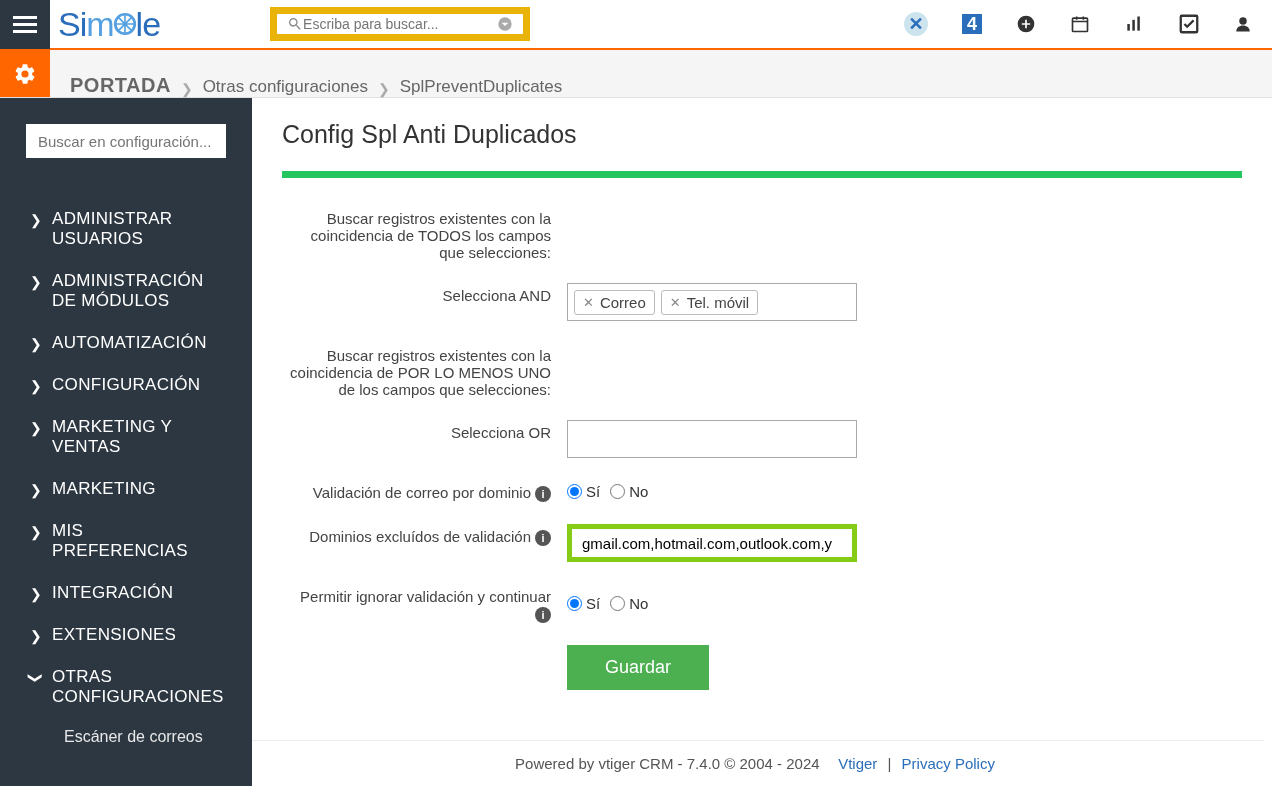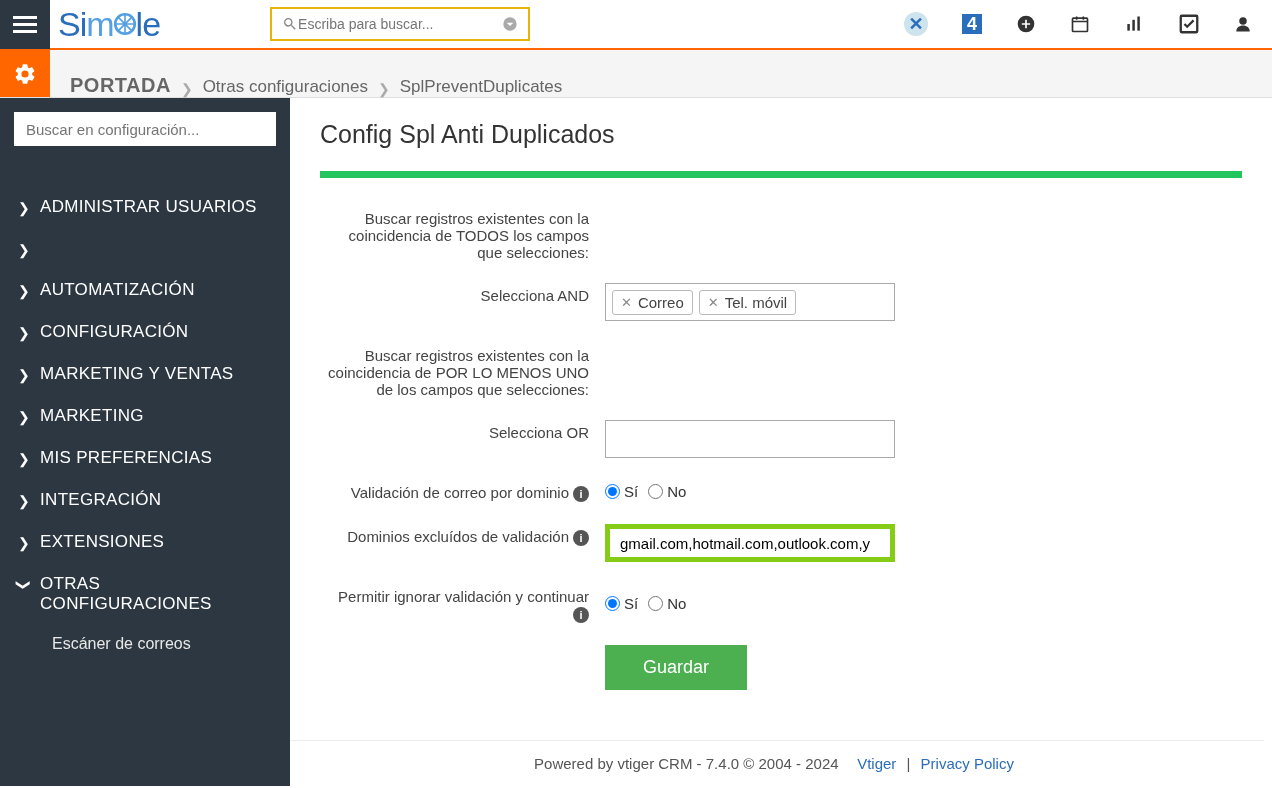--- a/index.html
+++ b/index.html
@@ -4,37 +4,37 @@
 <style>
 * { margin:0; padding:0; box-sizing:border-box; font-family:"Helvetica Neue",Helvetica,Arial,sans-serif; }
 body { background:#fff; color:#333; font-size:14px; }
 
 
 .topbar { height:50px; border-bottom:2px solid #ff6600; display:flex; align-items:center; padding:0 20px 0 0; }
 .hamburger { width:50px; height:50px; background:#2c3741; display:flex; flex-direction:column; justify-content:center; align-items:center; gap:4px; cursor:pointer; }
 .hamburger span { width:24px; height:3px; background:#fff; }
 .logo { margin-left:8px; font-size:34px; font-weight:500; color:#2a6ebb; letter-spacing:-1px; display:flex; align-items:center; }
 .logo .m { color:#55a0e0; }
-.searchwrap { margin-left:110px; width:260px; height:34px; border:2px solid #eab308; display:flex; align-items:center; padding:0 10px; color:#888; }
+.searchwrap { margin-left:110px; width:260px; height:34px; border:7px solid #eab308; display:flex; align-items:center; padding:0 10px; color:#888; }
 .searchwrap input { flex:1; border:none; outline:none; font-size:14px; color:#555; background:transparent; }
 .topicons { margin-left:auto; display:flex; gap:34px; align-items:center; color:#333; }
 .topicons .ico { cursor:pointer; font-size:18px; display:flex; align-items:center; justify-content:center; }
 .circleico { width:24px; height:24px; border-radius:50%; background:#cde4ee; color:#2a6ebb; font-weight:bold; font-size:14px; }
 .cal4 { width:20px; height:20px; background:#2a6ebb; color:#fff; font-size:12px; font-weight:bold; display:flex; align-items:center; justify-content:center; }
 
 
 .subbar { height:48px; display:flex; align-items:stretch; background:#f5f5f5; border-bottom:1px solid #e0e0e0; }
 .gearbox { width:50px; background:#ff6600; display:flex; align-items:center; justify-content:center; color:#fff; font-size:22px; }
 .crumb { display:flex; align-items:flex-end; gap:10px; padding-left:20px; color:#666; font-size:17px; }
 .crumb .portada { color:#666; font-weight:700; letter-spacing:0.5px; font-family:"Arial Narrow",Arial,sans-serif; font-stretch:condensed; font-size:20px; }
 .crumb .sep { color:#aaa; font-size:14px; }
 
 
 .main { display:flex; min-height:calc(100vh - 100px); }
-.sidebar { width:290px; background:#2c3741; color:#fff; padding:14px; }
+.sidebar { width:252px; background:#2c3741; color:#fff; padding:26px; }
 .sidesearch { width:100%; height:34px; border:none; padding:0 12px; font-size:15px; color:#555; margin-bottom:40px; }
 .navitem { display:flex; align-items:flex-start; gap:10px; padding:11px 4px; cursor:pointer; font-size:17px; font-weight:500; letter-spacing:0.3px; }
 .navitem .chev { font-size:14px; flex-shrink:0; margin-top:3px; }
 .subitem { padding:10px 0 10px 38px; font-size:16px; cursor:pointer; color:#e8e8e8; }
 
 .content { flex:1; padding:22px 30px; position:relative; }
 .content h1 { font-size:25px; font-weight:500; color:#333; padding-bottom:22px; border-bottom:7px solid #22c55e; margin-bottom:28px; }
 .row { display:flex; margin-bottom:22px; }
 .lbl { width:285px; text-align:right; padding-right:16px; color:#444; font-size:15px; padding-top:4px; }
 .ctl { width:300px; display:flex; align-items:center; gap:10px; }
@@ -135,20 +135,21 @@
 <div class="main">
 
   <div class="sidebar">
     <input class="sidesearch" placeholder="Buscar en configuración..." style="">
     <div class="navitem">
         <span class="chev">❯</span>
         <span>ADMINISTRAR USUARIOS</span>
       </div>
     <div class="navitem">
         <span class="chev">❯</span>
+        <span>ADMINISTRACIÓN DE MÓDULOS</span>
       </div>
     <div class="navitem">
         <span class="chev">❯</span>
         <span>AUTOMATIZACIÓN</span>
       </div>
     <div class="navitem">
         <span class="chev">❯</span>
         <span>CONFIGURACIÓN</span>
       </div>
     <div class="navitem">

